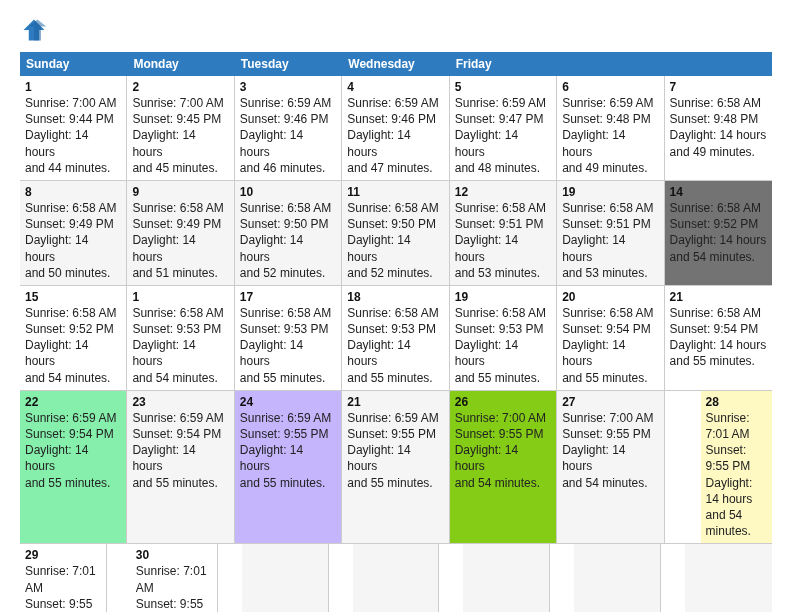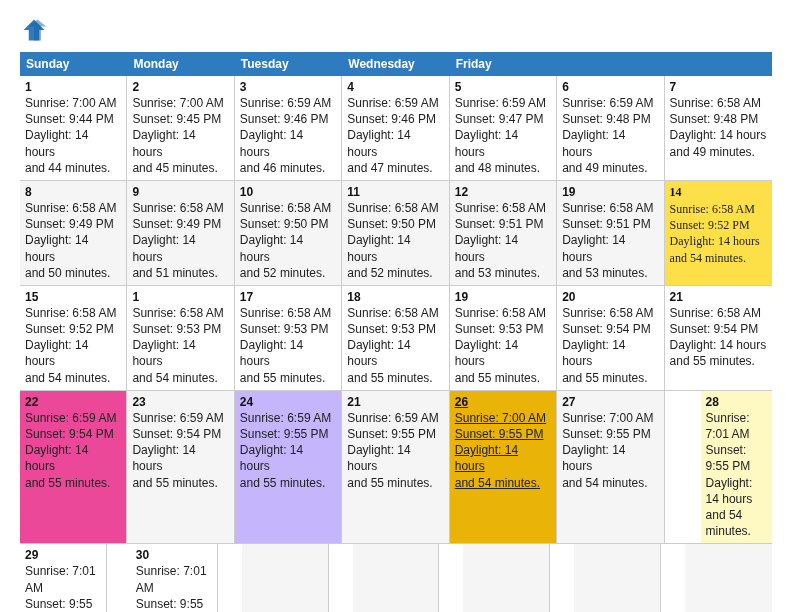--- a/index.html
+++ b/index.html
@@ -193,21 +193,21 @@
             <div class="cell-text">Sunrise: 6:58 AM<br>Sunset: 9:50 PM<br>Daylight: 14 hours<br>and 52 minutes.</div>
           </div>
           <div class="cal-cell" style="background: rgb(245, 245, 245);">
             <span class="day-num">12</span>
             <div class="cell-text">Sunrise: 6:58 AM<br>Sunset: 9:51 PM<br>Daylight: 14 hours<br>and 53 minutes.</div>
           </div>
           <div class="cal-cell" style="background: rgb(245, 245, 245);">
             <span class="day-num">19</span>
             <div class="cell-text">Sunrise: 6:58 AM<br>Sunset: 9:51 PM<br>Daylight: 14 hours<br>and 53 minutes.</div>
           </div>
-          <div class="cal-cell" style="background: #fde047; font-family: Liberation Serif, serif;">
+          <div class="cal-cell" style="background: #737373;">
             <span class="day-num">14</span>
             <div class="cell-text">Sunrise: 6:58 AM<br>Sunset: 9:52 PM<br>Daylight: 14 hours<br>and 54 minutes.</div>
           </div>
         </div>
         <div class="cal-row">
           <div class="cal-cell">
             <span class="day-num">15</span>
             <div class="cell-text">Sunrise: 6:58 AM<br>Sunset: 9:52 PM<br>Daylight: 14 hours<br>and 54 minutes.</div>
           </div>
           <div class="cal-cell">
@@ -229,37 +229,37 @@
           <div class="cal-cell">
             <span class="day-num">20</span>
             <div class="cell-text">Sunrise: 6:58 AM<br>Sunset: 9:54 PM<br>Daylight: 14 hours<br>and 55 minutes.</div>
           </div>
           <div class="cal-cell">
             <span class="day-num">21</span>
             <div class="cell-text">Sunrise: 6:58 AM<br>Sunset: 9:54 PM<br>Daylight: 14 hours<br>and 55 minutes.</div>
           </div>
         </div>
         <div class="cal-row">
-          <div class="cal-cell" style="background: #ec4899;">
+          <div class="cal-cell" style="background: #86efac;">
             <span class="day-num">22</span>
             <div class="cell-text">Sunrise: 6:59 AM<br>Sunset: 9:54 PM<br>Daylight: 14 hours<br>and 55 minutes.</div>
           </div>
           <div class="cal-cell" style="background: rgb(245, 245, 245);">
             <span class="day-num">23</span>
             <div class="cell-text">Sunrise: 6:59 AM<br>Sunset: 9:54 PM<br>Daylight: 14 hours<br>and 55 minutes.</div>
           </div>
           <div class="cal-cell" style="background: #c4b5fd;">
             <span class="day-num">24</span>
             <div class="cell-text">Sunrise: 6:59 AM<br>Sunset: 9:55 PM<br>Daylight: 14 hours<br>and 55 minutes.</div>
           </div>
           <div class="cal-cell" style="background: rgb(245, 245, 245);">
             <span class="day-num">21</span>
             <div class="cell-text">Sunrise: 6:59 AM<br>Sunset: 9:55 PM<br>Daylight: 14 hours<br>and 55 minutes.</div>
           </div>
-          <div class="cal-cell" style="background: #eab308; text-decoration: underline;">
+          <div class="cal-cell" style="background: #84cc16;">
             <span class="day-num">26</span>
             <div class="cell-text">Sunrise: 7:00 AM<br>Sunset: 9:55 PM<br>Daylight: 14 hours<br>and 54 minutes.</div>
           </div>
           <div class="cal-cell" style="background: rgb(245, 245, 245);">
             <span class="day-num">27</span>
             <div class="cell-text">Sunrise: 7:00 AM<br>Sunset: 9:55 PM<br>Daylight: 14 hours<br>and 54 minutes.</div>
           </div>
           <div class="cal-cell" style="background: #fef9c3; margin-left: 36px;">
             <span class="day-num">28</span>
             <div class="cell-text">Sunrise: 7:01 AM<br>Sunset: 9:55 PM<br>Daylight: 14 hours<br>and 54 minutes.</div>

